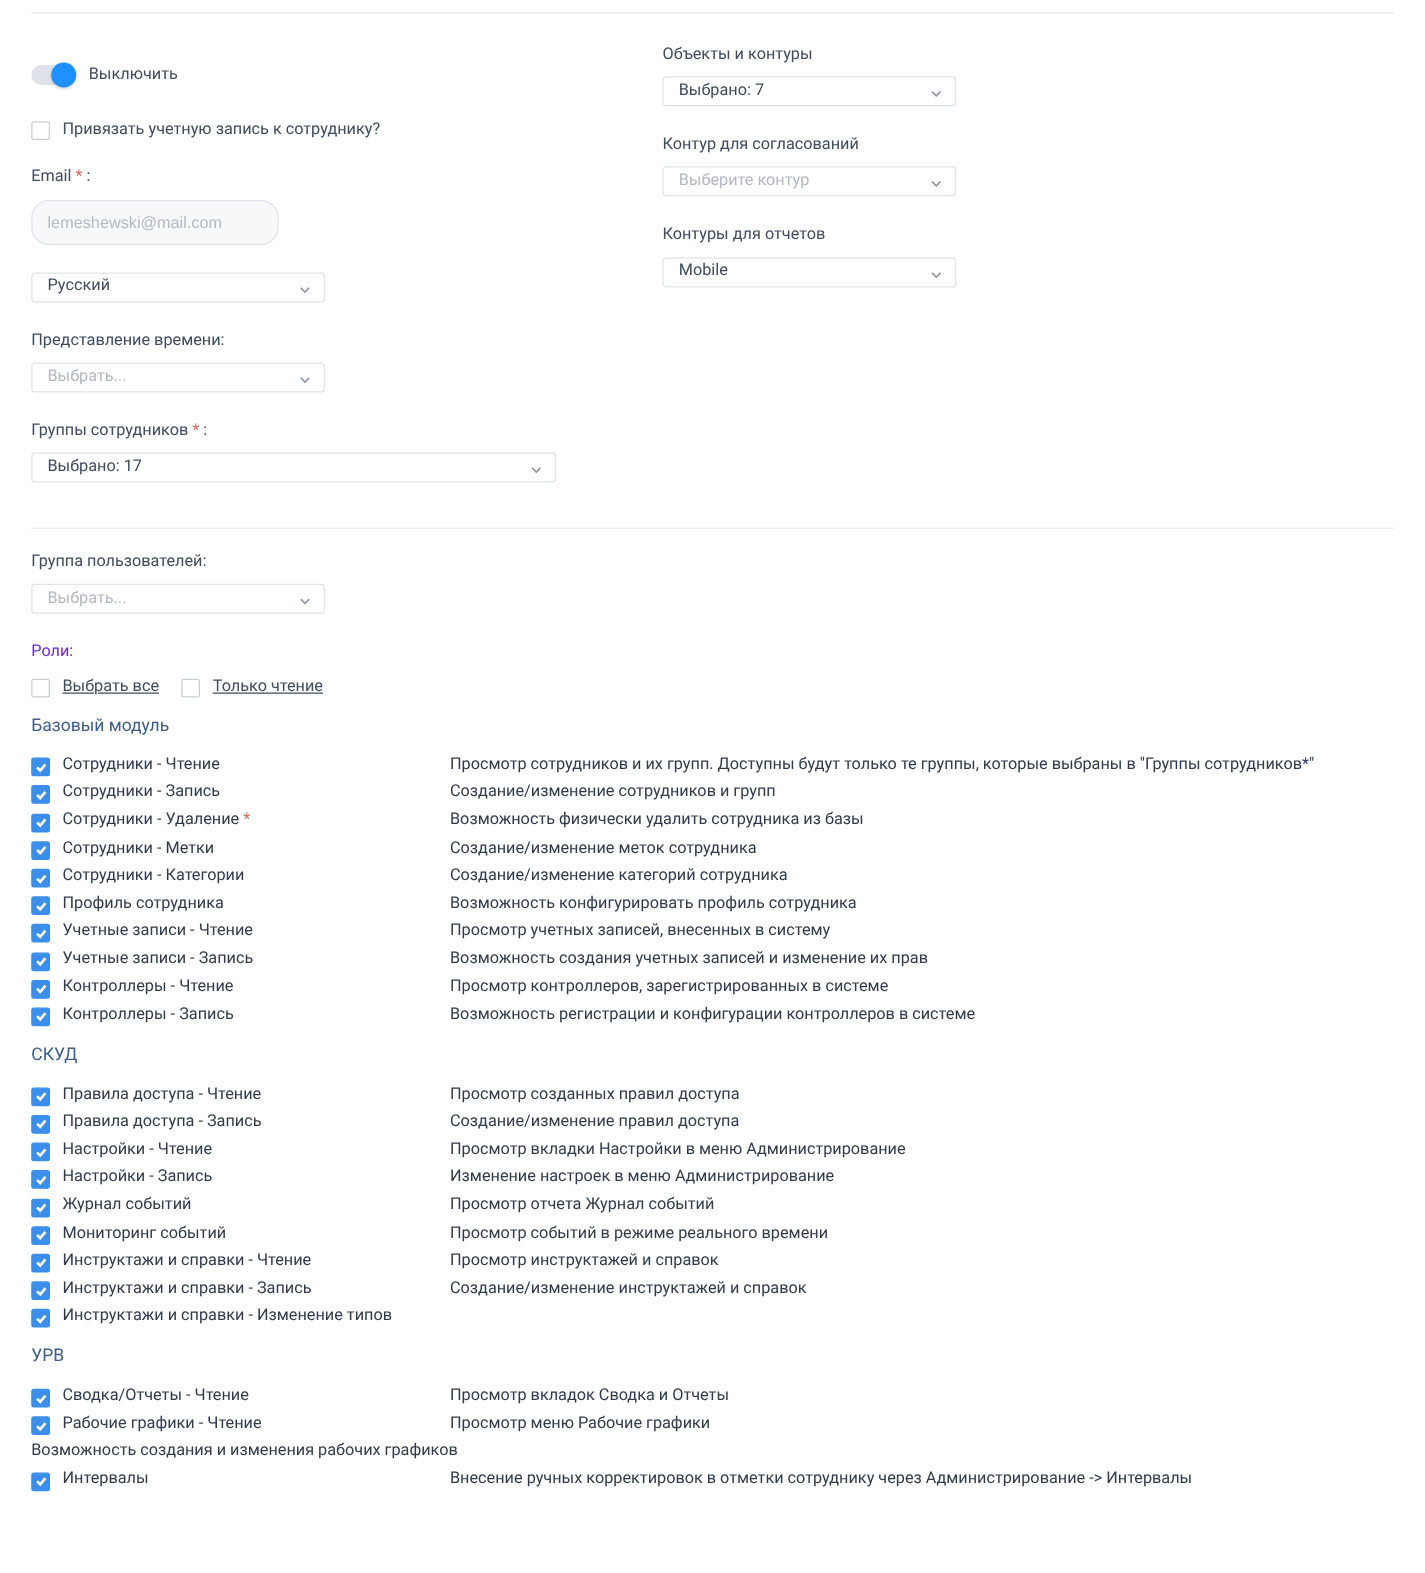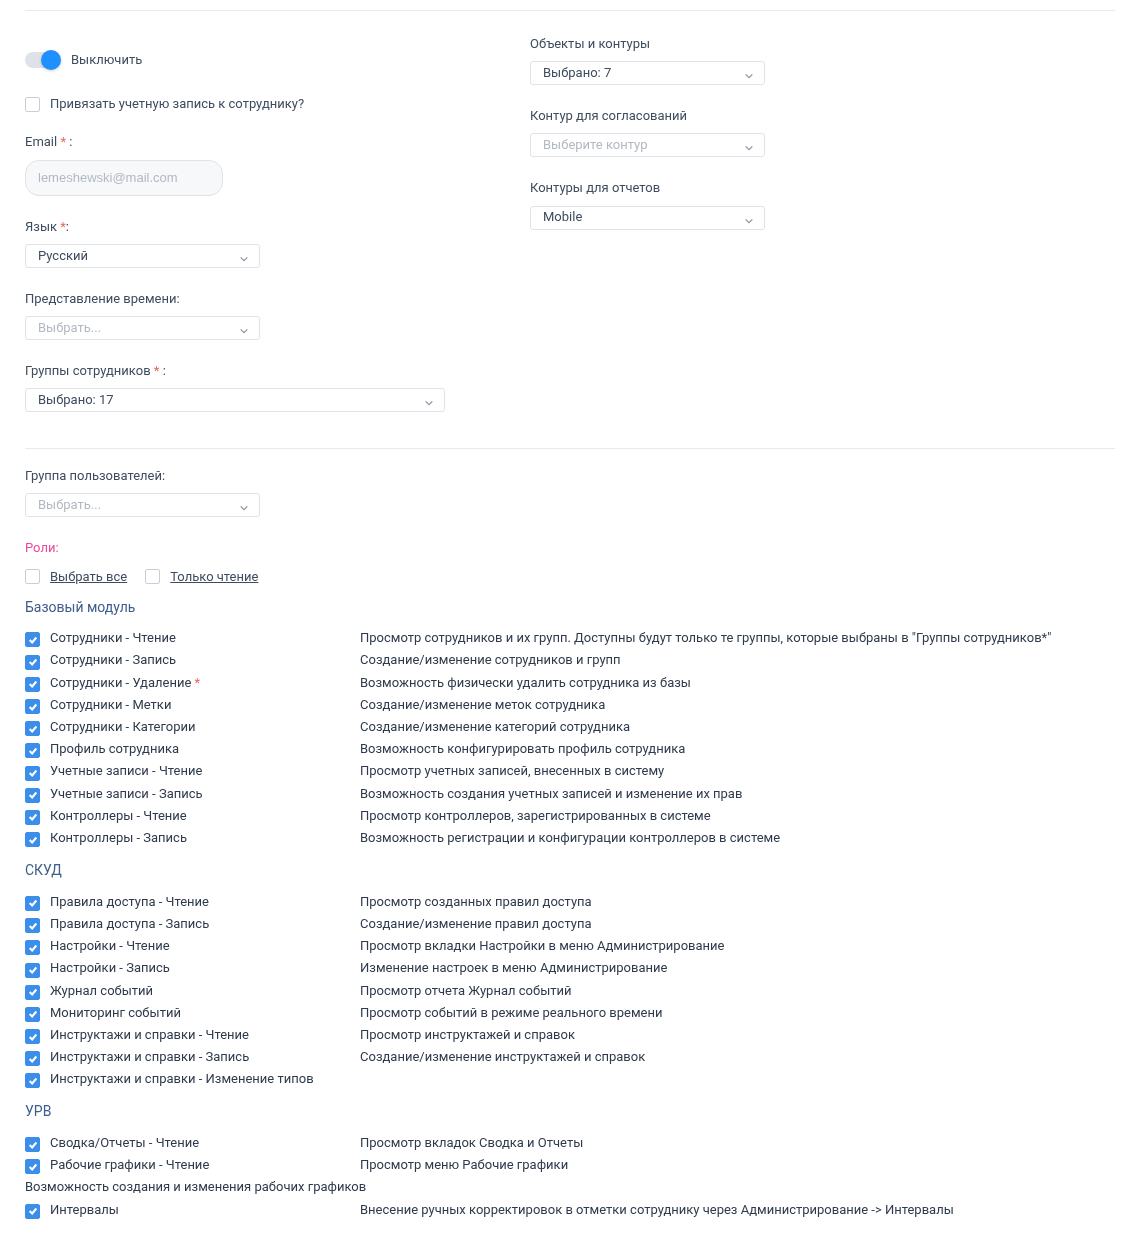--- a/index.html
+++ b/index.html
@@ -86,21 +86,21 @@
     width: 10px; height: 10px; pointer-events: none;
   }
   .select .chevron svg { stroke: #8b95a5; stroke-width: 1.5; fill: none; }
 
   .section-divider {
     border-top: 1px solid #e6e9ed;
     margin: 14px 0 18px;
   }
 
   
-  .roles-heading { color: #ec4899; margin-bottom: 10px; font-size: 13px; }
+  .roles-heading { color: #6d28d9; margin-bottom: 10px; font-size: 13px; }
   .roles-topchecks { display: flex; gap: 18px; margin-bottom: 12px; text-decoration: underline; }
   .roles-topchecks .cb-row { margin-bottom: 0; }
 
   .module-title { color: #3d5d8a; font-size: 14px; margin: 12px 0 10px; }
 
   .perm-row {
     display: flex; align-items: flex-start;
     padding: 2px 0;
     font-size: 13px;
   }
@@ -136,23 +136,20 @@
       </div>
 
       <div class="field-block">
         <label class="field-label">
           <span>Email</span> <span class="req">*</span> :
         </label>
         <input class="text-input disabled" disabled="" placeholder="lemeshewski@mail.com" style="">
       </div>
 
       <div class="field-block">
-        <label class="field-label">
-          <span>Язык</span> <span class="req">*</span>:
-        </label>
         <div class="select w235">
           <span>Русский</span>
           <span class="chevron"><svg viewBox="0 0 12 12">
                 <polyline points="2,4 6,8 10,4"></polyline>
               </svg></span>
         </div>
       </div>
 
       <div class="field-block">
         <label class="field-label">Представление времени:</label>

